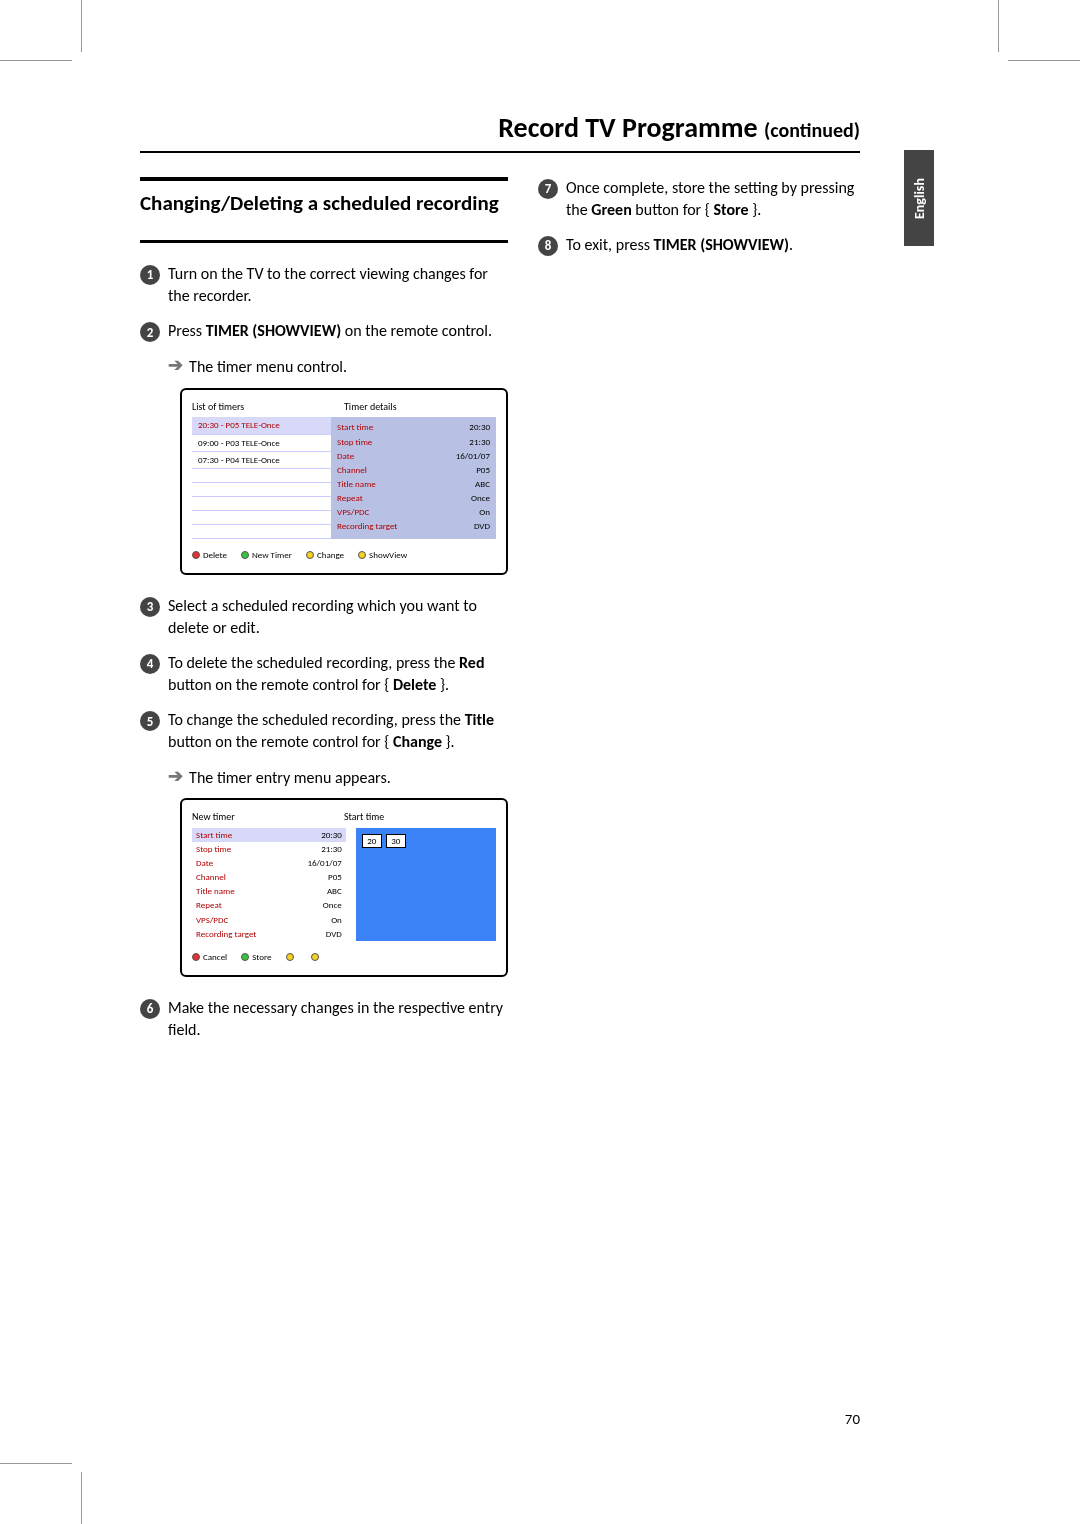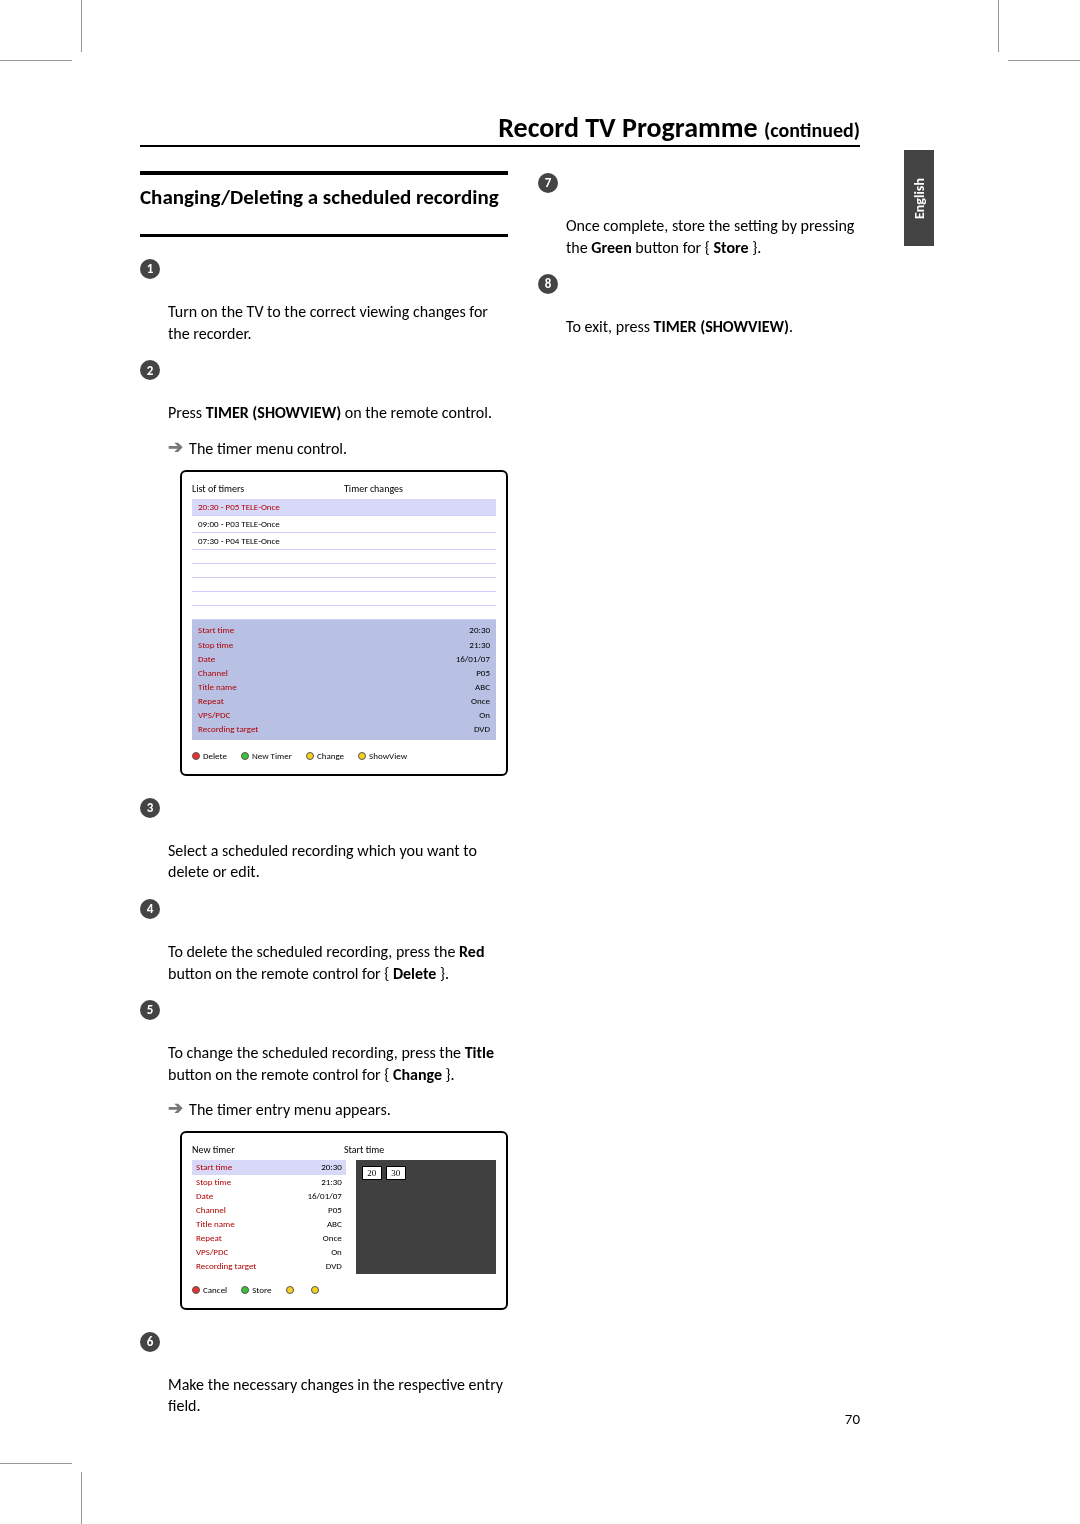--- a/index.html
+++ b/index.html
@@ -22,20 +22,21 @@
   .crop-mark-bl-v { position: absolute; left: 81px; bottom: 0; width: 1px; height: 52px; background: #999; }
   .crop-mark-bl-h { position: absolute; left: 0; bottom: 60px; width: 72px; height: 1px; background: #999; }
   .crop-mark-tr-v { position: absolute; right: 81px; top: 0; width: 1px; height: 52px; background: #999; }
   .crop-mark-tr-h { position: absolute; right: 0; top: 60px; width: 72px; height: 1px; background: #999; }
 
   .main-title {
     font-size: 28px;
     font-weight: bold;
     text-align: right;
     border-bottom: 2px solid #000;
+    padding-bottom: 6px;
     margin-bottom: 24px;
   }
   .main-title small { font-size: 20px; font-weight: bold; }
 
   .columns { display: flex; gap: 30px; }
   .col { flex: 1; font-size: 16px; line-height: 1.35; }
   .col.left { flex: 1.05; }
 
   .section-heading {
     font-size: 21px;
@@ -55,21 +56,21 @@
     border-radius: 50%;
     background: #444;
     color: #fff;
     font-size: 13px;
     font-weight: bold;
     display: flex;
     align-items: center;
     justify-content: center;
     margin-top: 2px;
   }
-  .step .text { flex: 1; margin-top: 44px; }
+  .step .text { flex: 1; }
   .step .text b { font-weight: bold; }
 
   .substep { display: flex; gap: 6px; margin-left: 28px; margin-top: 6px; margin-bottom: 10px; }
   .substep .arrow { color: #777; font-weight: bold; font-size: 18px; line-height: 1; }
   .substep .stext { flex: 1; }
 
   .lang-tab {
     position: absolute;
     right: -74px;
     top: 40px;
@@ -98,21 +99,21 @@
     border-radius: 6px;
     width: 328px;
     margin: 10px 0 20px 40px;
     font-size: 10px;
     padding: 10px 10px 12px 10px;
     background: #fff;
   }
   .ui-header { display: flex; font-size: 10px; color: #000; margin-bottom: 4px; }
   .ui-header .h1 { flex: 1; }
   .ui-header .h2 { flex: 1; }
-  .ui-body { display: flex; gap: 0; flex-direction: column; }
+  .ui-body { display: flex; gap: 0; }
   .ui-listcol { flex: 1; border-right: none; }
   .ui-listcol .row { padding: 2px 6px; font-size: 9px; color: #000; border-bottom: 1px solid #ccf; }
   .ui-listcol .row.sel { background: #d8d8f8; color:#b00000;}
   .ui-listcol .row.blank { height: 14px; }
   .ui-detailcol { flex: 1.1; background: #b8c0e4; padding: 3px 6px; font-size: 9px; }
   .ui-detailcol .drow { display: flex; justify-content: space-between; padding: 1px 0; color: #b00000; }
   .ui-detailcol .drow span:first-child{ color:#b00000;}
   .ui-detailcol .drow span:last-child{ color:#000;}
   .ui-footer { display: flex; gap: 14px; margin-top: 10px; font-size: 9px; align-items:center; }
   .ui-footer .fitem { display: flex; align-items: center; gap: 3px; }
@@ -120,21 +121,21 @@
   .dot.red { background: #e73030; }
   .dot.green { background: #3ac23a; }
   .dot.yellow { background: #f5d020; }
 
   
   .ui2-body { display: flex; gap: 10px; }
   .ui2-left { flex: 1.2; }
   .ui2-left .lrow { display: flex; justify-content: space-between; font-size: 9px; padding: 1px 4px; color:#b00000;}
   .ui2-left .lrow span:last-child{color:#000;}
   .ui2-left .lrow.sel { background: #d8d8f8; }
-  .ui2-right { flex: 1; background: #404040; padding: 6px; font-family: Liberation Serif, serif; }
+  .ui2-right { flex: 1; background: #3b82f6; padding: 6px; }
   .ui2-right .cells { display:flex; gap:4px; }
   .ui2-right .cell { border: 1px solid #000; background:#fff; width:20px; height:14px; font-size:9px; display:flex; align-items:center; justify-content:center;}
 </style>
 </head>
 <body>
 
 <div class="crop-mark-tl-v"></div>
 <div class="crop-mark-tl-h"></div>
 <div class="crop-mark-bl-v"></div>
 <div class="crop-mark-bl-h"></div>
@@ -168,21 +169,21 @@
           </div>
         </div>
       <div class="substep">
         <span class="arrow">➔</span>
         <span class="stext">The timer menu control.</span>
       </div>
 
       <div class="ui-box">
         <div class="ui-header">
           <div class="h1">List of timers</div>
-          <div class="h2">Timer changes</div>
+          <div class="h2">Timer details</div>
         </div>
         <div class="ui-body">
           <div class="ui-listcol" id="ui1-list">
               <div class="row sel">20:30 - P05 TELE-Once</div>
               <div class="row">09:00 - P03 TELE-Once</div>
               <div class="row">07:30 - P04 TELE-Once</div>
               <div class="row blank"></div>
               <div class="row blank"></div>
               <div class="row blank"></div>
               <div class="row blank"></div>

